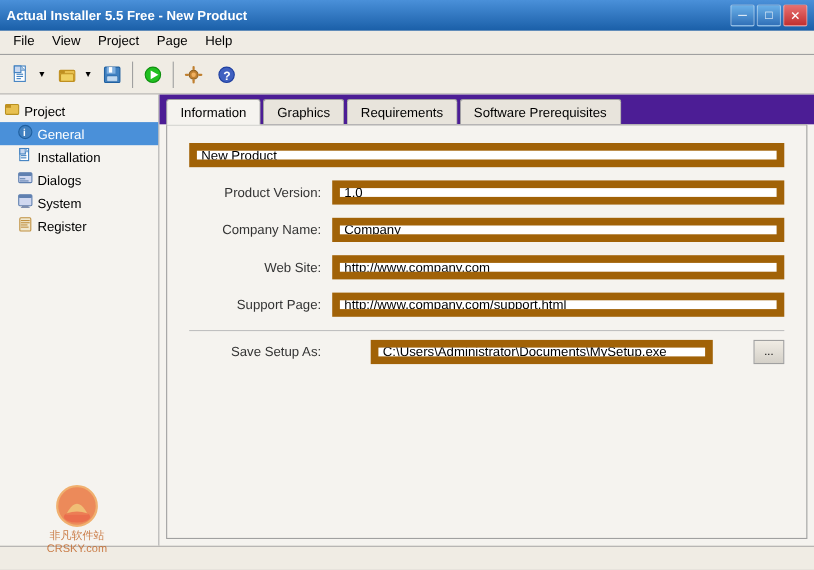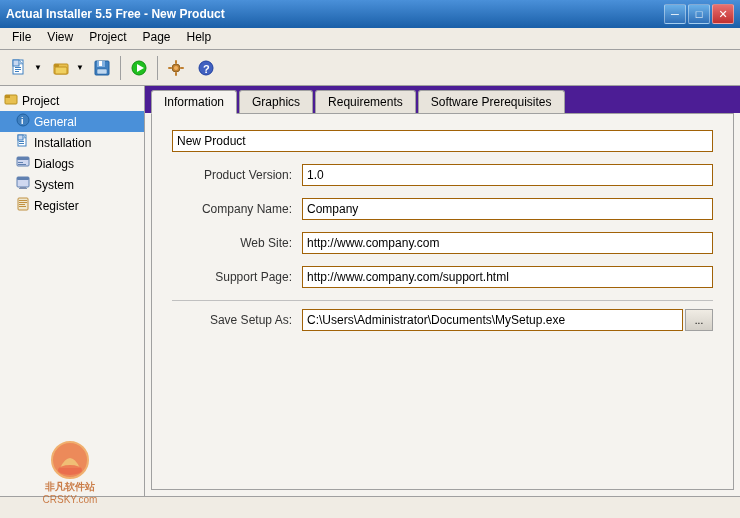--- a/index.html
+++ b/index.html
@@ -181,31 +181,32 @@
     .form-label {
       width: 130px;
       text-align: right;
       padding-right: 10px;
       font-size: 12px;
       color: #333;
     }
     .form-input {
       flex: 1;
       height: 22px;
-      border: 1px solid #a16207;
+      border: 7px solid #a16207;
       background: white;
       padding: 2px 4px;
       font-size: 12px;
       color: #000;
       outline: none;
     }
     .form-row-with-btn {
       display: flex;
       align-items: center;
       margin-bottom: 4px;
+      gap: 35px;
     }
     .browse-btn {
       width: 28px;
       height: 22px;
       border: 1px solid #a0a0a0;
       background: linear-gradient(to bottom, #f0ece4, #d4d0c8);
       cursor: pointer;
       margin-left: 2px;
       font-size: 10px;
       display: flex;
@@ -469,15 +470,15 @@
 
 <div class="watermark" style="position:absolute; bottom:28px; left:10px; display:flex; flex-direction:column; align-items:center; opacity:0.8;">
   <div style="width:50px; height:40px; position:relative;">
     <svg width="50" height="40" viewBox="0 0 50 40">
       <circle cx="25" cy="20" r="18" fill="#e86020" opacity="0.9"></circle>
       <circle cx="25" cy="20" r="18" fill="none" stroke="#f0a050" stroke-width="2"></circle>
       <path d="M15,28 Q25,8 35,28" fill="#f0c060" opacity="0.8"></path>
       <ellipse cx="25" cy="30" rx="12" ry="5" fill="#e84020" opacity="0.7"></ellipse>
     </svg>
   </div>
-  <div style="font-size:10px; color:#c06020; font-weight:bold;">非凡软件站</div>
+  <div style="font-size:10px; color:#c06020; font-weight:normal;">非凡软件站</div>
   <div style="font-size:10px; color:#c06020;text-align:right;">CRSKY.com</div>
 </div>
 
 </body></html>

